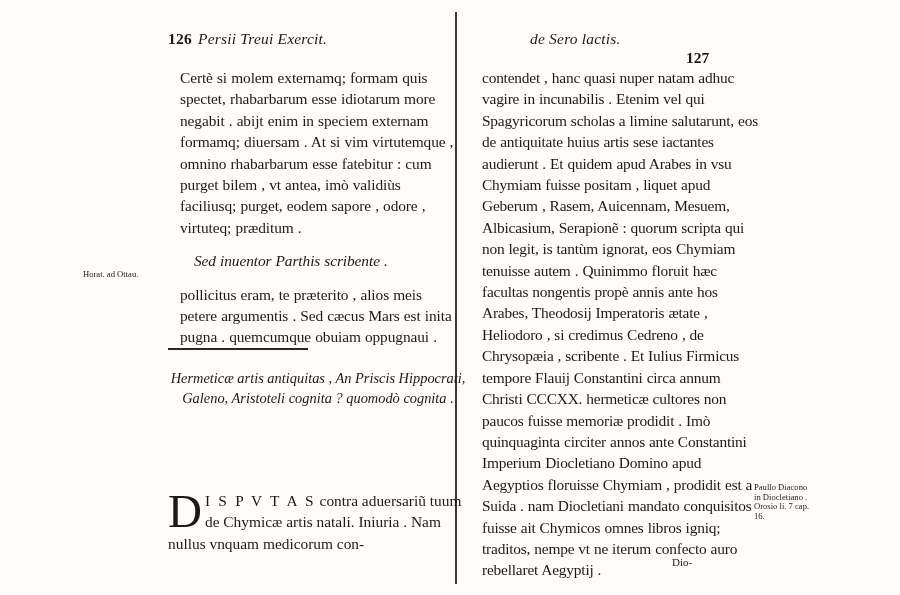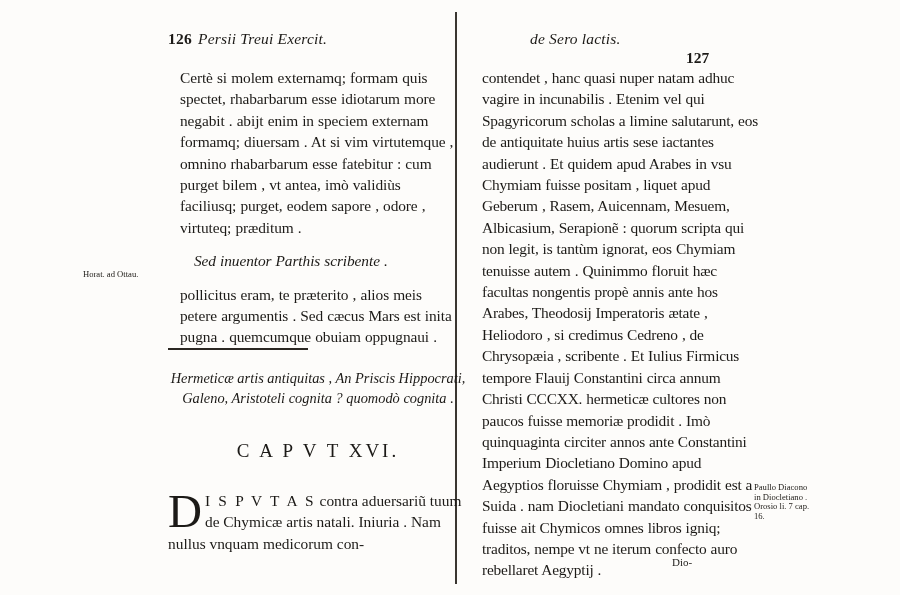--- a/index.html
+++ b/index.html
@@ -184,21 +184,20 @@
     <p class="indent italic">Sed inuentor Parthis scribente .</p>
     <p>pollicitus eram, te præterito , alios meis petere argumentis . Sed cæcus Mars est inita pugna . quemcumque obuiam oppugnaui .</p>
   </div>
 
   <div class="margin-note note-left">Horat. ad Ottau.</div>
 
   <div class="rule"></div>
 
   <div class="section-head">Hermeticæ artis antiquitas , An Priscis Hippocrati, Galeno, Aristoteli cognita ? quomodò cognita .</div>
 
-  <div class="caput">C A P V T   XVI.</div>
 
   <div class="dropcap-block">
     <span class="dropcap">D</span><span class="spaced">I S P V T A S</span> <span>contra aduersariũ tuum de Chymicæ artis natali. Iniuria . Nam nullus vnquam medicorum con-</span>
   </div>
 
   <div class="body-text col-right tight">
     <p>contendet , hanc quasi nuper natam adhuc vagire in incunabilis . Etenim vel qui Spagyricorum scholas a limine salutarunt, eos de antiquitate huius artis sese iactantes audierunt . Et quidem apud Arabes in vsu Chymiam fuisse positam , liquet apud Geberum , Rasem, Auicennam, Mesuem, Albicasium, Serapionẽ : quorum scripta qui non legit, is tantùm ignorat, eos Chymiam tenuisse autem . Quinimmo floruit hæc facultas nongentis propè annis ante hos Arabes, Theodosij Imperatoris ætate , Heliodoro , si credimus Cedreno , de Chrysopæia , scribente . Et Iulius Firmicus tempore Flauij Constantini circa annum Christi CCCXX. hermeticæ cultores non paucos fuisse memoriæ prodidit . Imò quinquaginta circiter annos ante Constantini Imperium Diocletiano Domino apud Aegyptios floruisse Chymiam , prodidit est a Suida . nam Diocletiani mandato conquisitos fuisse ait Chymicos omnes libros igniq; traditos, nempe vt ne iterum confecto auro rebellaret Aegyptij .</p>
     <p>Quinimo &amp; apud Caium Principem ,</p>
   </div>
 

